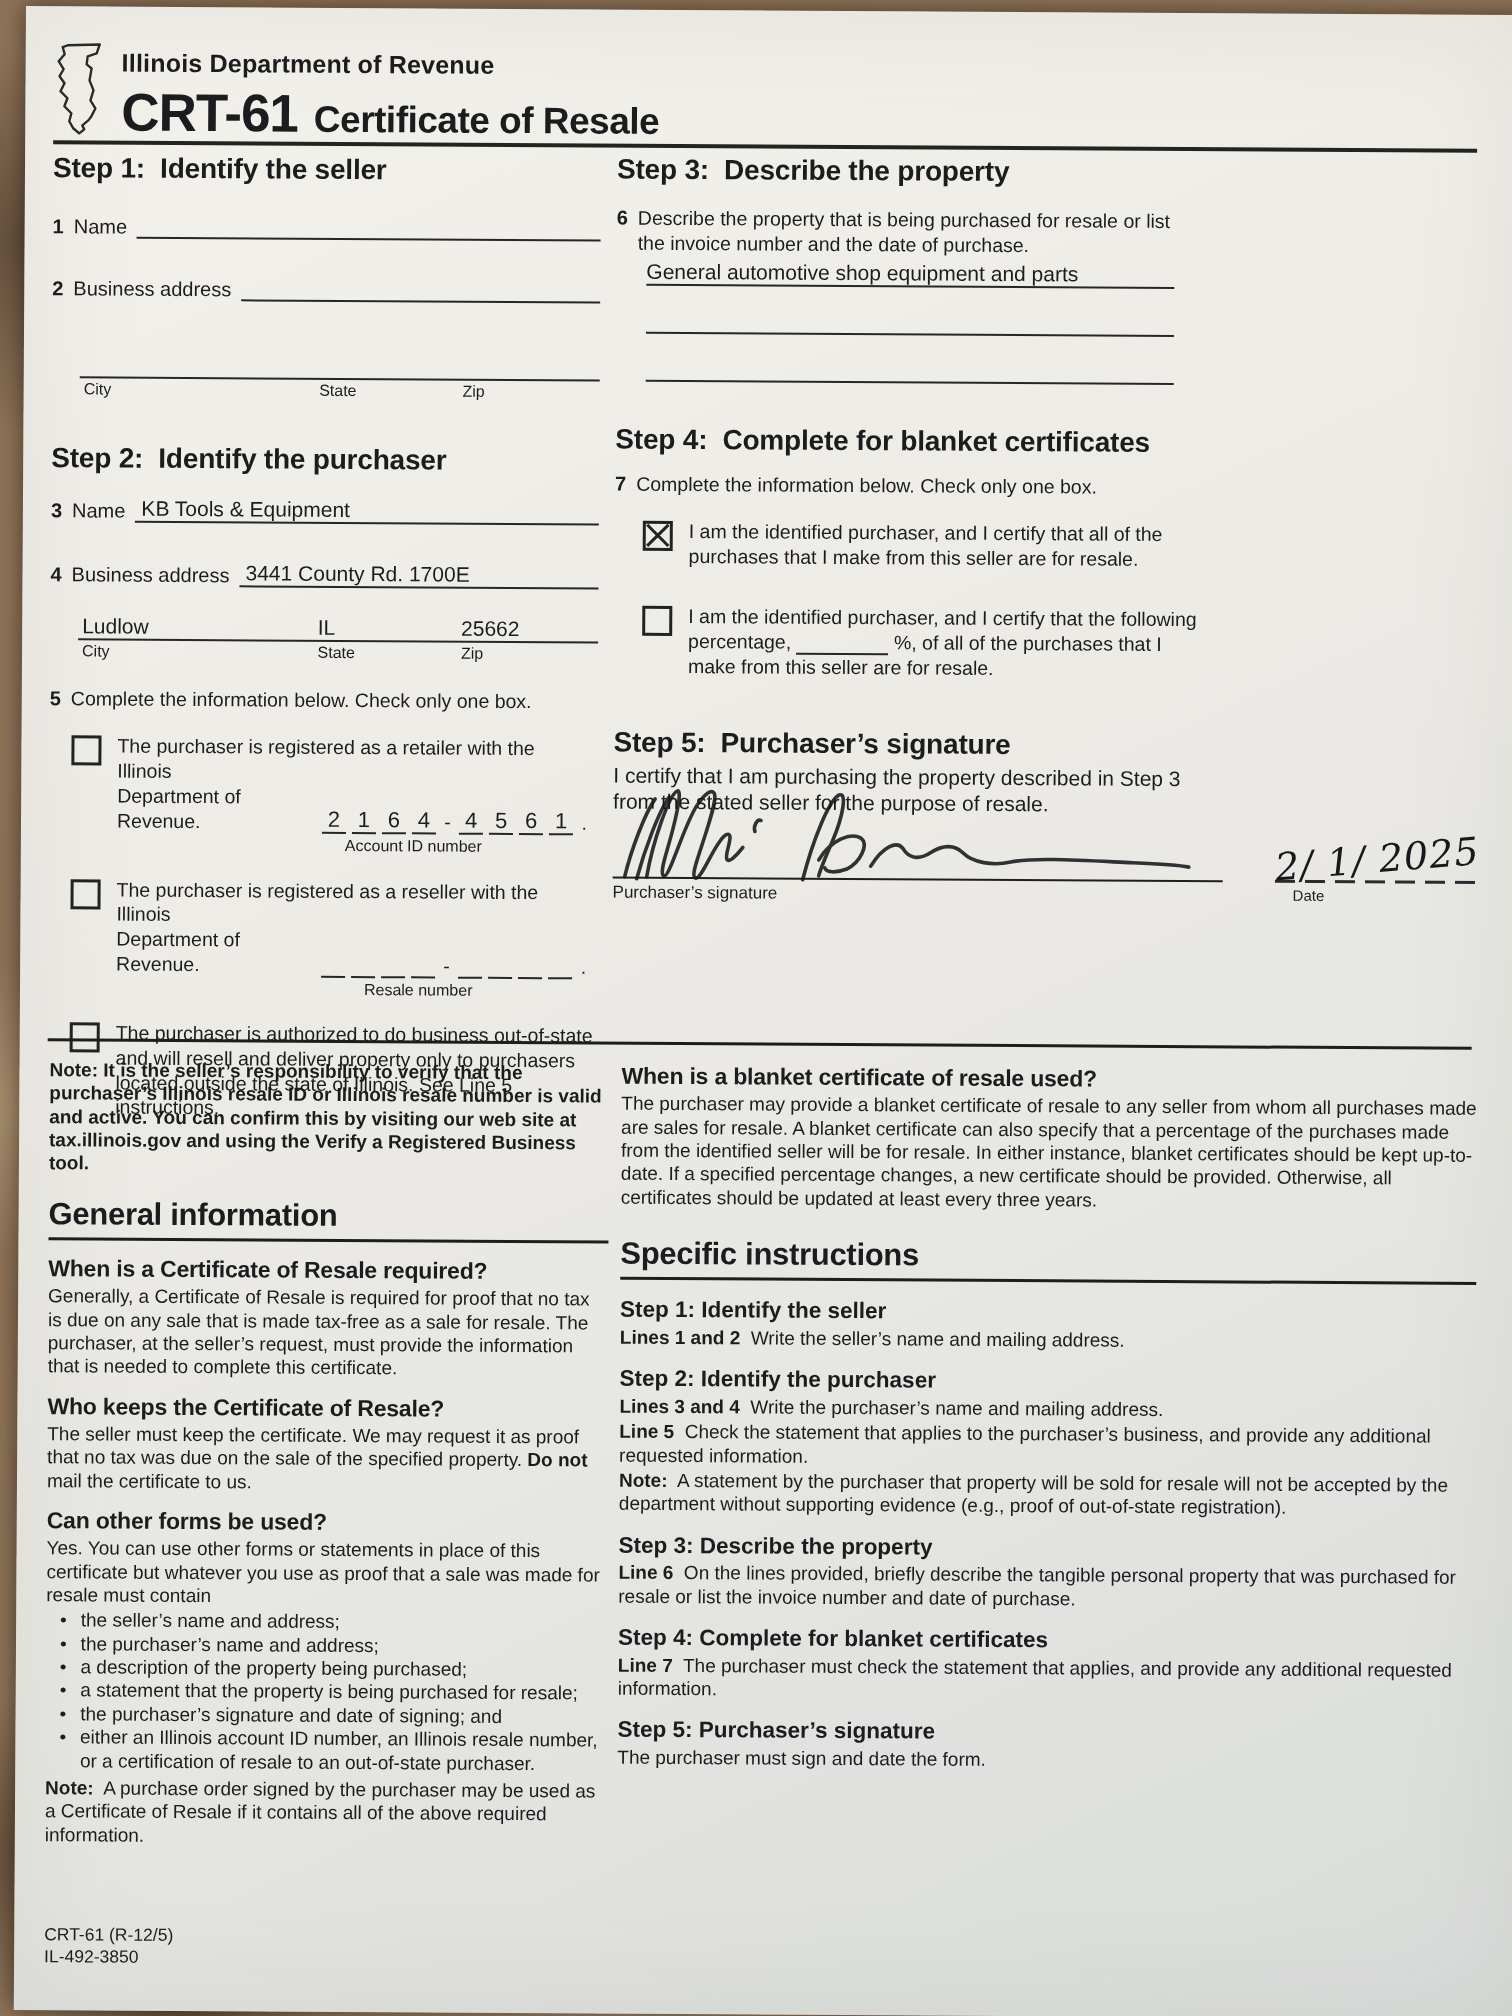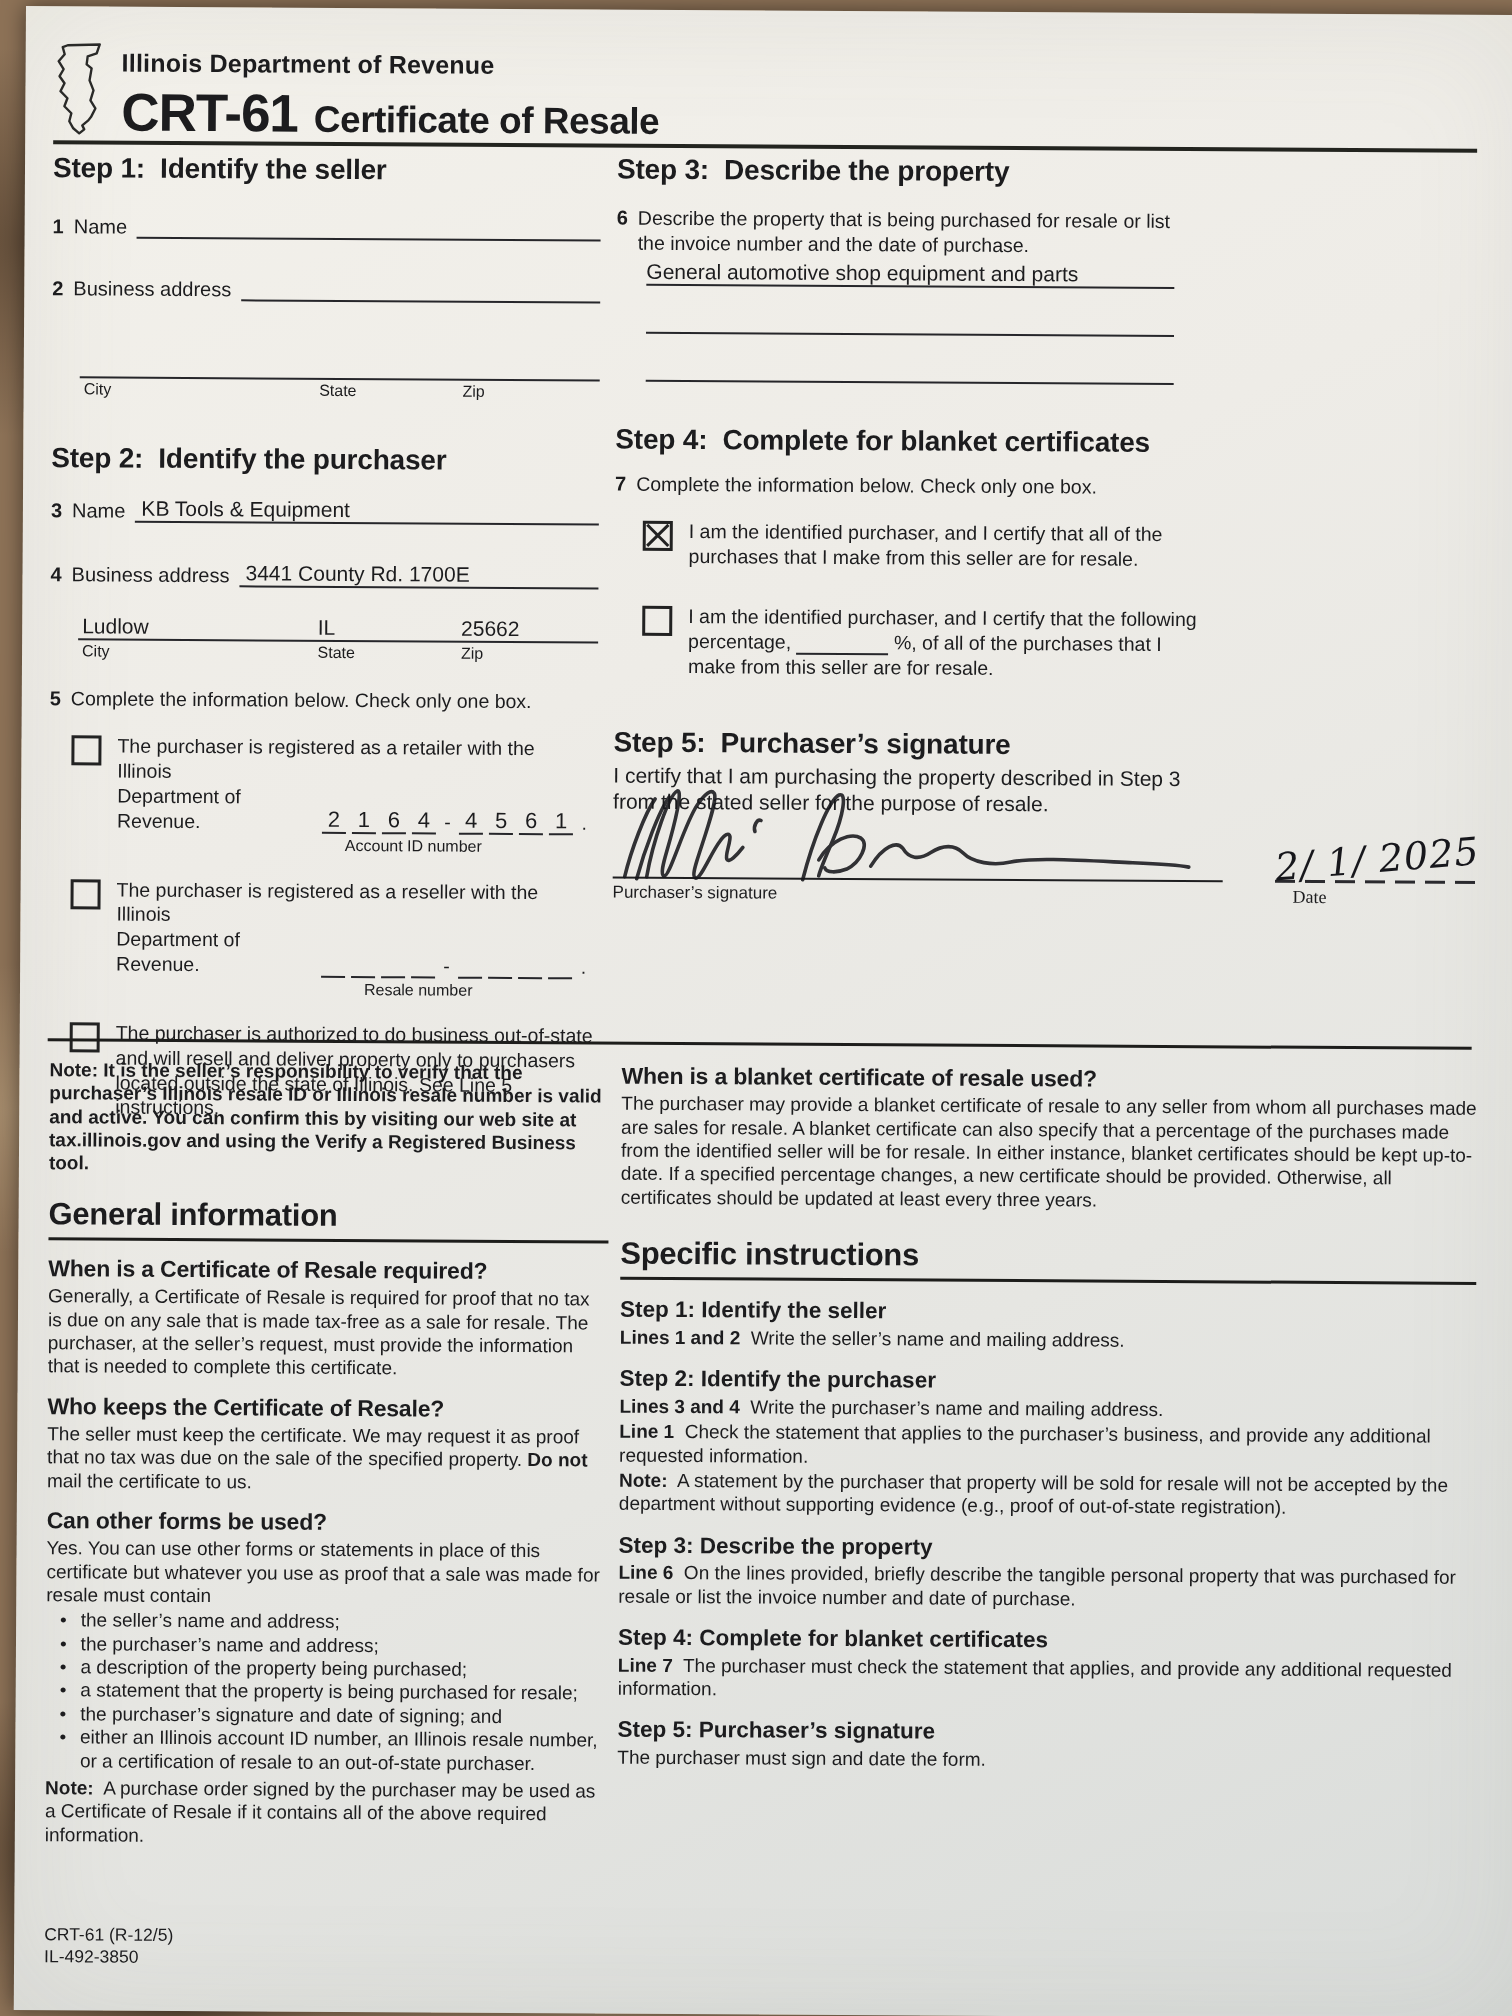--- a/index.html
+++ b/index.html
@@ -63,21 +63,21 @@
   .bullet .dot{flex:0 0 auto;font-size:19px;}
   .footer{font-size:17.5px;line-height:1.25;}
   
   .sigrow{display:flex;align-items:flex-end;margin-top:60px;}
   .sigblock{width:628px;position:relative;border-bottom:2.5px solid #1e1e20;}
   .sigblock svg{position:absolute;left:0;bottom:-12px;}
   .siglabel{font-size:17px;margin-top:4px;}
   .dateblock{margin-left:52px;position:relative;width:212px;}
   .date-hand{position:absolute;left:0px;bottom:2px;font-family:"DejaVu Serif",serif;font-style:italic;font-size:38px;letter-spacing:1px;transform:rotate(-5deg);color:#17171c;white-space:nowrap;}
   .date-dashes{height:3px;background:repeating-linear-gradient(90deg,#2a2a2e 0 20px,transparent 20px 30px);}
-  .datelabel{font-size:18px;margin-top:4px;font-family:Liberation Serif, serif;}
+  .datelabel{font-size:15px;margin-top:4px;}
 </style>
 </head>
 <body>
 
 <div class="paper">
 
   <div class="abs hdr">
     <svg width="52" height="94" viewBox="0 0 52 94">
       <path d="M12,3 L44,2 L41,11 L32,14 L31,22 L36,26 L34,38 L38,48 L35,58 L40,66 L36,74 L33,78 L27,83 L29,87 L24,91 L18,86 L14,79 L16,71 L9,64 L12,56 L5,49 L9,41 L4,34 L8,27 L3,19 L9,12 L7,5 Z" fill="none" stroke="#2a2a28" stroke-width="2.4" stroke-linejoin="round"></path>
     </svg>
@@ -312,21 +312,21 @@
     <div class="h-q" style="margin-top:0;">When is a blanket certificate of resale used?</div>
     <p style="margin:0;">The purchaser may provide a blanket certificate of resale to any seller from whom all purchases made are sales for resale. A blanket certificate can also specify that a percentage of the purchases made from the identified seller will be for resale. In either instance, blanket certificates should be kept up-to-date. If a specified percentage changes, a new certificate should be provided. Otherwise, all certificates should be updated at least every three years.</p>
 
     <div class="h-big" style="margin-top:26px;">Specific instructions</div>
 
     <div class="h-step">Step 1: Identify the seller</div>
     <p class="pre" style="margin:0;"><span class="b">Lines 1 and 2</span><span>  Write the seller’s name and mailing address.</span></p>
 
     <div class="h-step">Step 2: Identify the purchaser</div>
     <p class="pre" style="margin:0;"><span class="b">Lines 3 and 4</span><span>  Write the purchaser’s name and mailing address.</span></p>
-    <p class="pre" style="margin:2px 0 0 0;"><span class="b">Line 1</span><span>  Check the statement that applies to the purchaser’s business, and provide any additional requested information.</span></p>
+    <p class="pre" style="margin:2px 0 0 0;"><span class="b">Line 5</span><span>  Check the statement that applies to the purchaser’s business, and provide any additional requested information.</span></p>
     <p class="pre" style="margin:2px 0 0 0;"><span class="b">Note:</span><span>  A statement by the purchaser that property will be sold for resale will not be accepted by the department without supporting evidence (</span><span class="i">e.g.,</span><span> proof of out-of-state registration).</span></p>
 
     <div class="h-step">Step 3: Describe the property</div>
     <p class="pre" style="margin:0;"><span class="b">Line 6</span><span>  On the lines provided, briefly describe the tangible personal property that was purchased for resale or list the invoice number and date of purchase.</span></p>
 
     <div class="h-step">Step 4: Complete for blanket certificates</div>
     <p class="pre" style="margin:0;"><span class="b">Line 7</span><span>  The purchaser must check the statement that applies, and provide any additional requested information.</span></p>
 
     <div class="h-step">Step 5: Purchaser’s signature</div>
     <p style="margin:0;">The purchaser must sign and date the form.</p>

